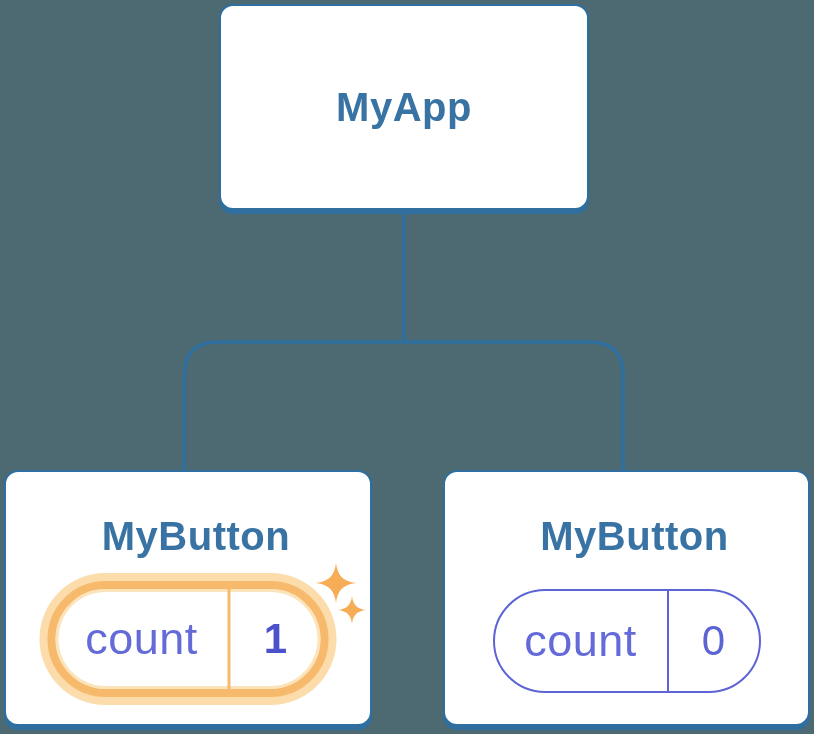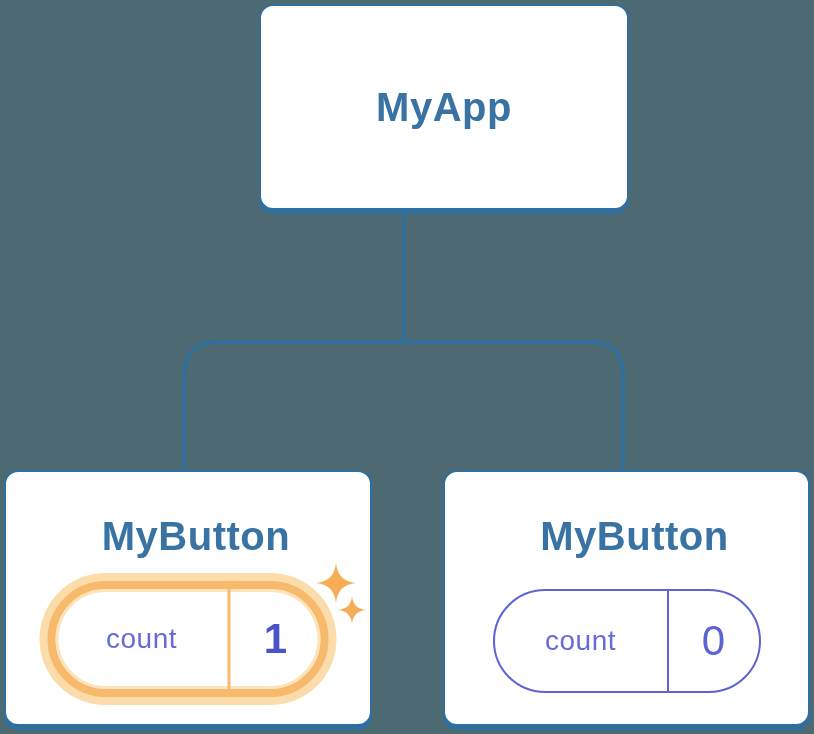--- a/index.html
+++ b/index.html
@@ -28,21 +28,21 @@
     position: absolute;
     background: #ffffff;
     border: 2.5px solid #2e6f9f;
     border-radius: 14px;
     box-shadow: 0 4px 0 #2e6f9f;
     box-sizing: border-box;
   }
   .card-app {
     left: 219px; top: 4px;
     width: 370px; height: 206px;
-    display: flex; align-items: center; justify-content: center; margin-left: 40px;
+    display: flex; align-items: center; justify-content: center;
   }
   .card-btn-left  { left: 4px;   top: 470px; width: 368px; height: 256px; }
   .card-btn-right { left: 443px; top: 470px; width: 367px; height: 256px; }
 
   .node-title {
     color: #3873a3;
     font-size: 40px;
     font-weight: bold;
     letter-spacing: 0.5px;
     line-height: 48px;
@@ -62,21 +62,21 @@
     display: flex;
     align-items: stretch;
     background: #ffffff;
     border-radius: 999px;
     height: 100px;
     box-sizing: content-box;
   }
   .pill-key {
     width: 172px;
     display: flex; align-items: center; justify-content: center;
-    font-size: 28px;
+    font-size: 45px;
     color: #646bd9;
     letter-spacing: 0.5px;
   }
   .pill-value {
     width: 90px;
     display: flex; align-items: center; justify-content: center;
     font-size: 42px;
   }
 
   .pill-normal {

